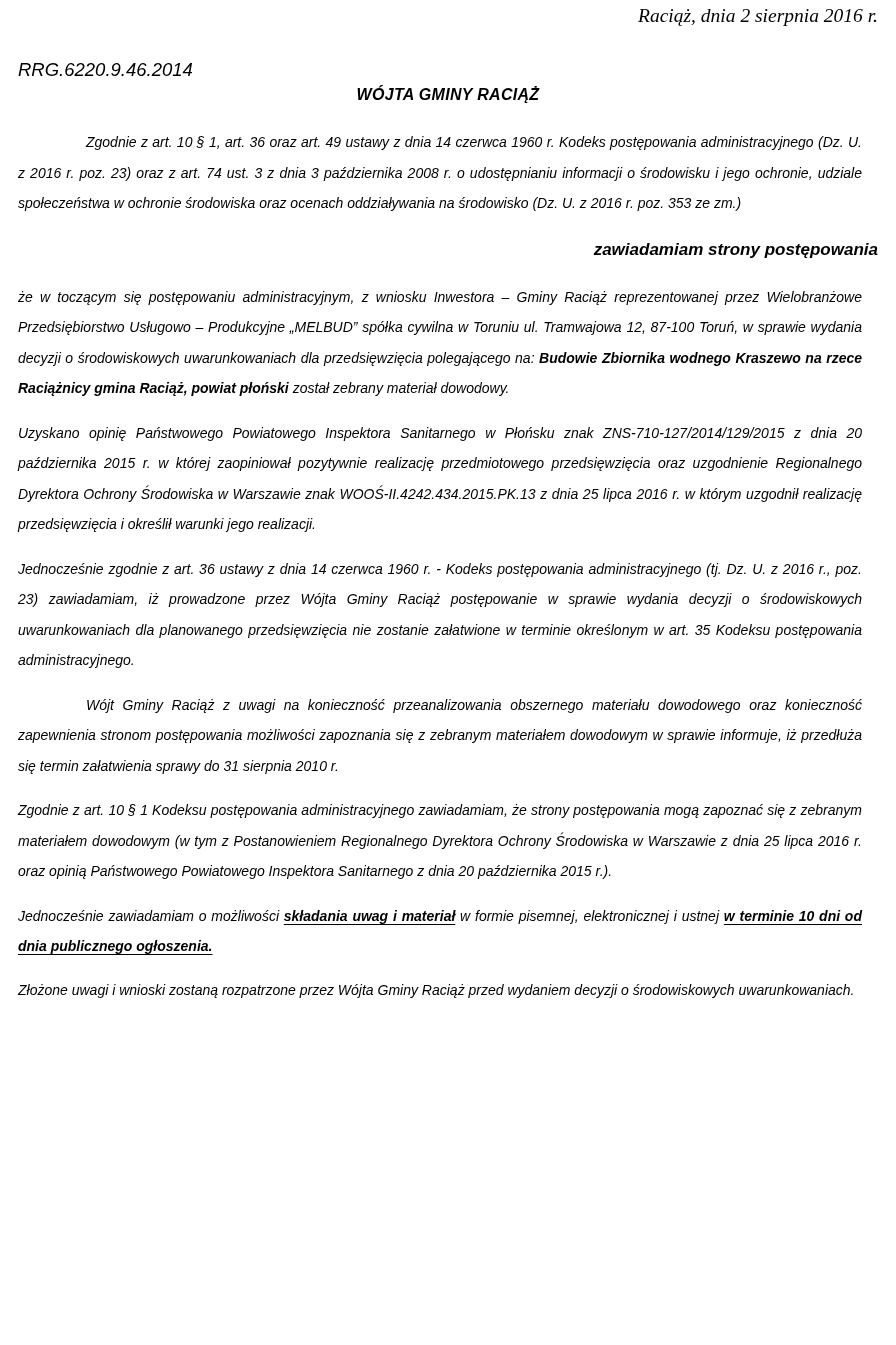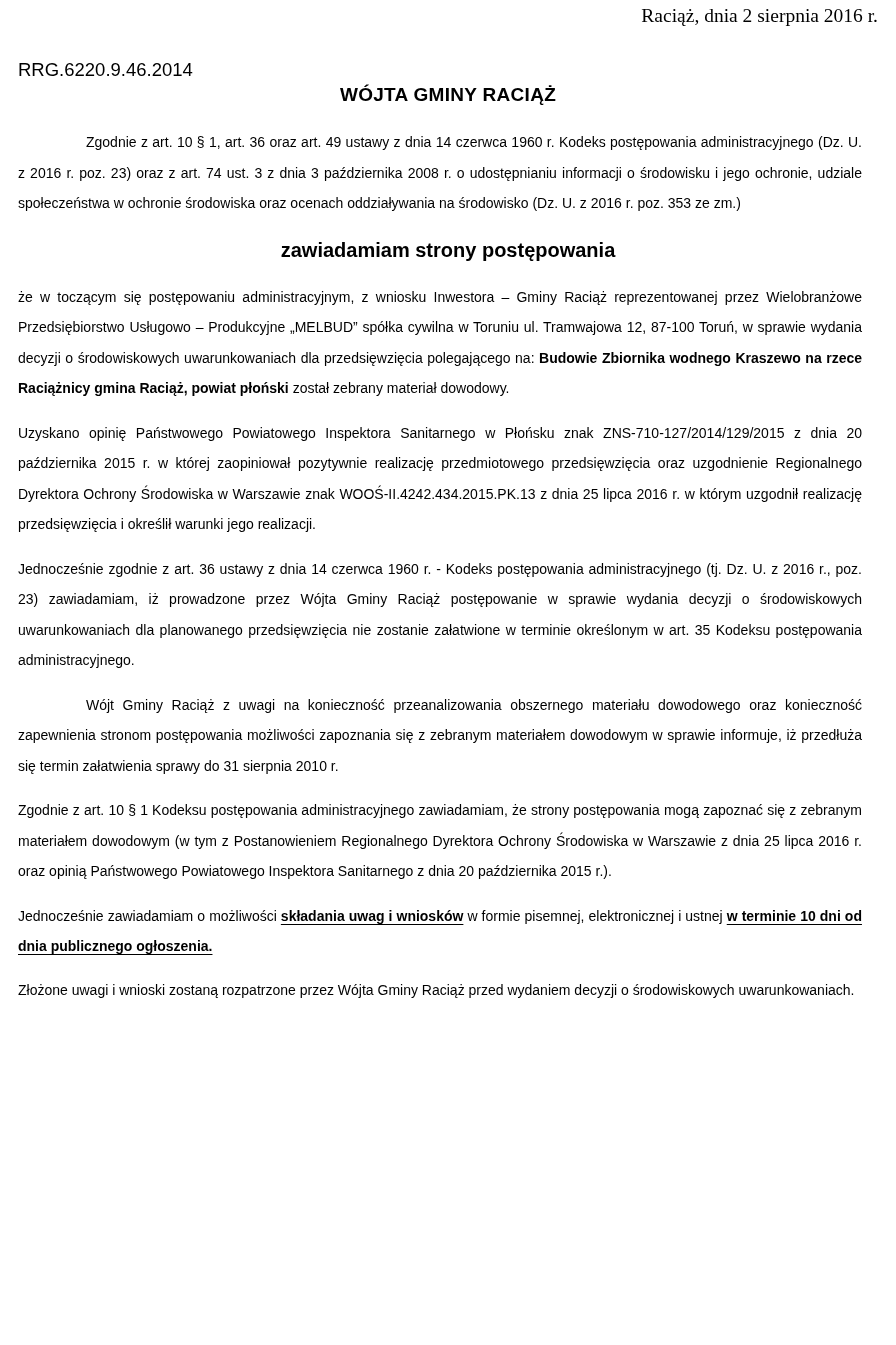--- a/index.html
+++ b/index.html
@@ -14,20 +14,21 @@
     color: #000000;
     position: relative;
     overflow: hidden;
   }
   .page {
     position: relative;
     width: 896px;
     height: 1345px;
     padding: 0;
     box-sizing: border-box;
+    font-style: italic;
   }
 
   
   .header-zone {
     position: relative;
     height: 62px;
   }
   .doc-date {
     position: absolute;
     right: 18px;
@@ -53,21 +54,21 @@
     margin-top: 20px;
   }
   .title-main {
     font-size: 19px;
     font-weight: bold;
     letter-spacing: 5.2px;
     line-height: 24px;
     margin-left: 5px;
   }
   .title-sub {
-    font-size: 19px;
+    font-size: 16px;
     font-weight: bold;
     letter-spacing: 0.3px;
     line-height: 25px;
     margin-top: 17px;
   }
 
   
   .body-zone {
     margin: 0 18px 0 18px;
     padding-top: 20px;
@@ -79,22 +80,22 @@
     margin: 0 16px 14px 0;
     text-justify: inter-word;
   }
   p.indent {
     text-indent: 68px;
   }
   p.tight {
     margin-bottom: 13px;
   }
   .center-bold {
-    text-align: center;
-    font-size: 20px;
+    text-align: right;
+    font-size: 17px;
     font-weight: bold;
     line-height: 30px;
     margin: 16px 0 17px 0;
   }
   b.bd { font-weight: bold; }
   span.bu {
     font-weight: bold;
     text-decoration: underline;
     text-underline-offset: 3px;
   }
@@ -123,19 +124,19 @@
 
     <p class="para">Uzyskano opinię Państwowego Powiatowego Inspektora Sanitarnego w Płońsku znak ZNS-710-127/2014/129/2015 z dnia 20 października 2015 r. w której zaopiniował pozytywnie realizację przedmiotowego przedsięwzięcia oraz uzgodnienie Regionalnego Dyrektora Ochrony Środowiska w Warszawie znak WOOŚ-II.4242.434.2015.PK.13 z dnia 25 lipca 2016 r. w którym uzgodnił realizację przedsięwzięcia i określił warunki jego realizacji.</p>
 
     <p class="para">Jednocześnie zgodnie z art. 36 ustawy z dnia 14 czerwca 1960 r. - Kodeks postępowania administracyjnego (tj. Dz. U. z 2016 r., poz. 23) zawiadamiam, iż prowadzone przez Wójta Gminy Raciąż postępowanie w sprawie wydania decyzji o środowiskowych uwarunkowaniach dla planowanego przedsięwzięcia nie zostanie załatwione w terminie określonym w art. 35 Kodeksu postępowania administracyjnego.</p>
 
     <p class="para indent">Wójt Gminy Raciąż z uwagi na konieczność przeanalizowania obszernego materiału dowodowego oraz konieczność zapewnienia stronom postępowania możliwości zapoznania się z zebranym materiałem dowodowym w sprawie informuje, iż przedłuża się termin załatwienia sprawy do 31 sierpnia 2010 r.</p>
 
     <p class="para">Zgodnie z art. 10 § 1 Kodeksu postępowania administracyjnego zawiadamiam, że strony postępowania mogą zapoznać się z zebranym materiałem dowodowym (w tym z Postanowieniem Regionalnego Dyrektora Ochrony Środowiska w Warszawie z dnia 25 lipca 2016 r. oraz opinią Państwowego Powiatowego Inspektora Sanitarnego z dnia 20 października 2015 r.).</p>
 
 
-    <p class="para tight"><span>Jednocześnie zawiadamiam o możliwości </span><span class="bu">składania uwag i wniosków</span><span> w formie pisemnej, elektronicznej i ustnej </span><span class="bu">w terminie 10 dni od dnia publicznego ogłoszenia.</span></p>
+    <p class="para tight"><span>Jednocześnie zawiadamiam o możliwości </span><span class="bu">składania uwag i materiał</span><span> w formie pisemnej, elektronicznej i ustnej </span><span class="bu">w terminie 10 dni od dnia publicznego ogłoszenia.</span></p>
 
     <p class="para">Złożone uwagi i wnioski zostaną rozpatrzone przez Wójta Gminy Raciąż przed wydaniem decyzji o środowiskowych uwarunkowaniach.</p>
 
   </div>
 
 </div>
 
 </body></html>

